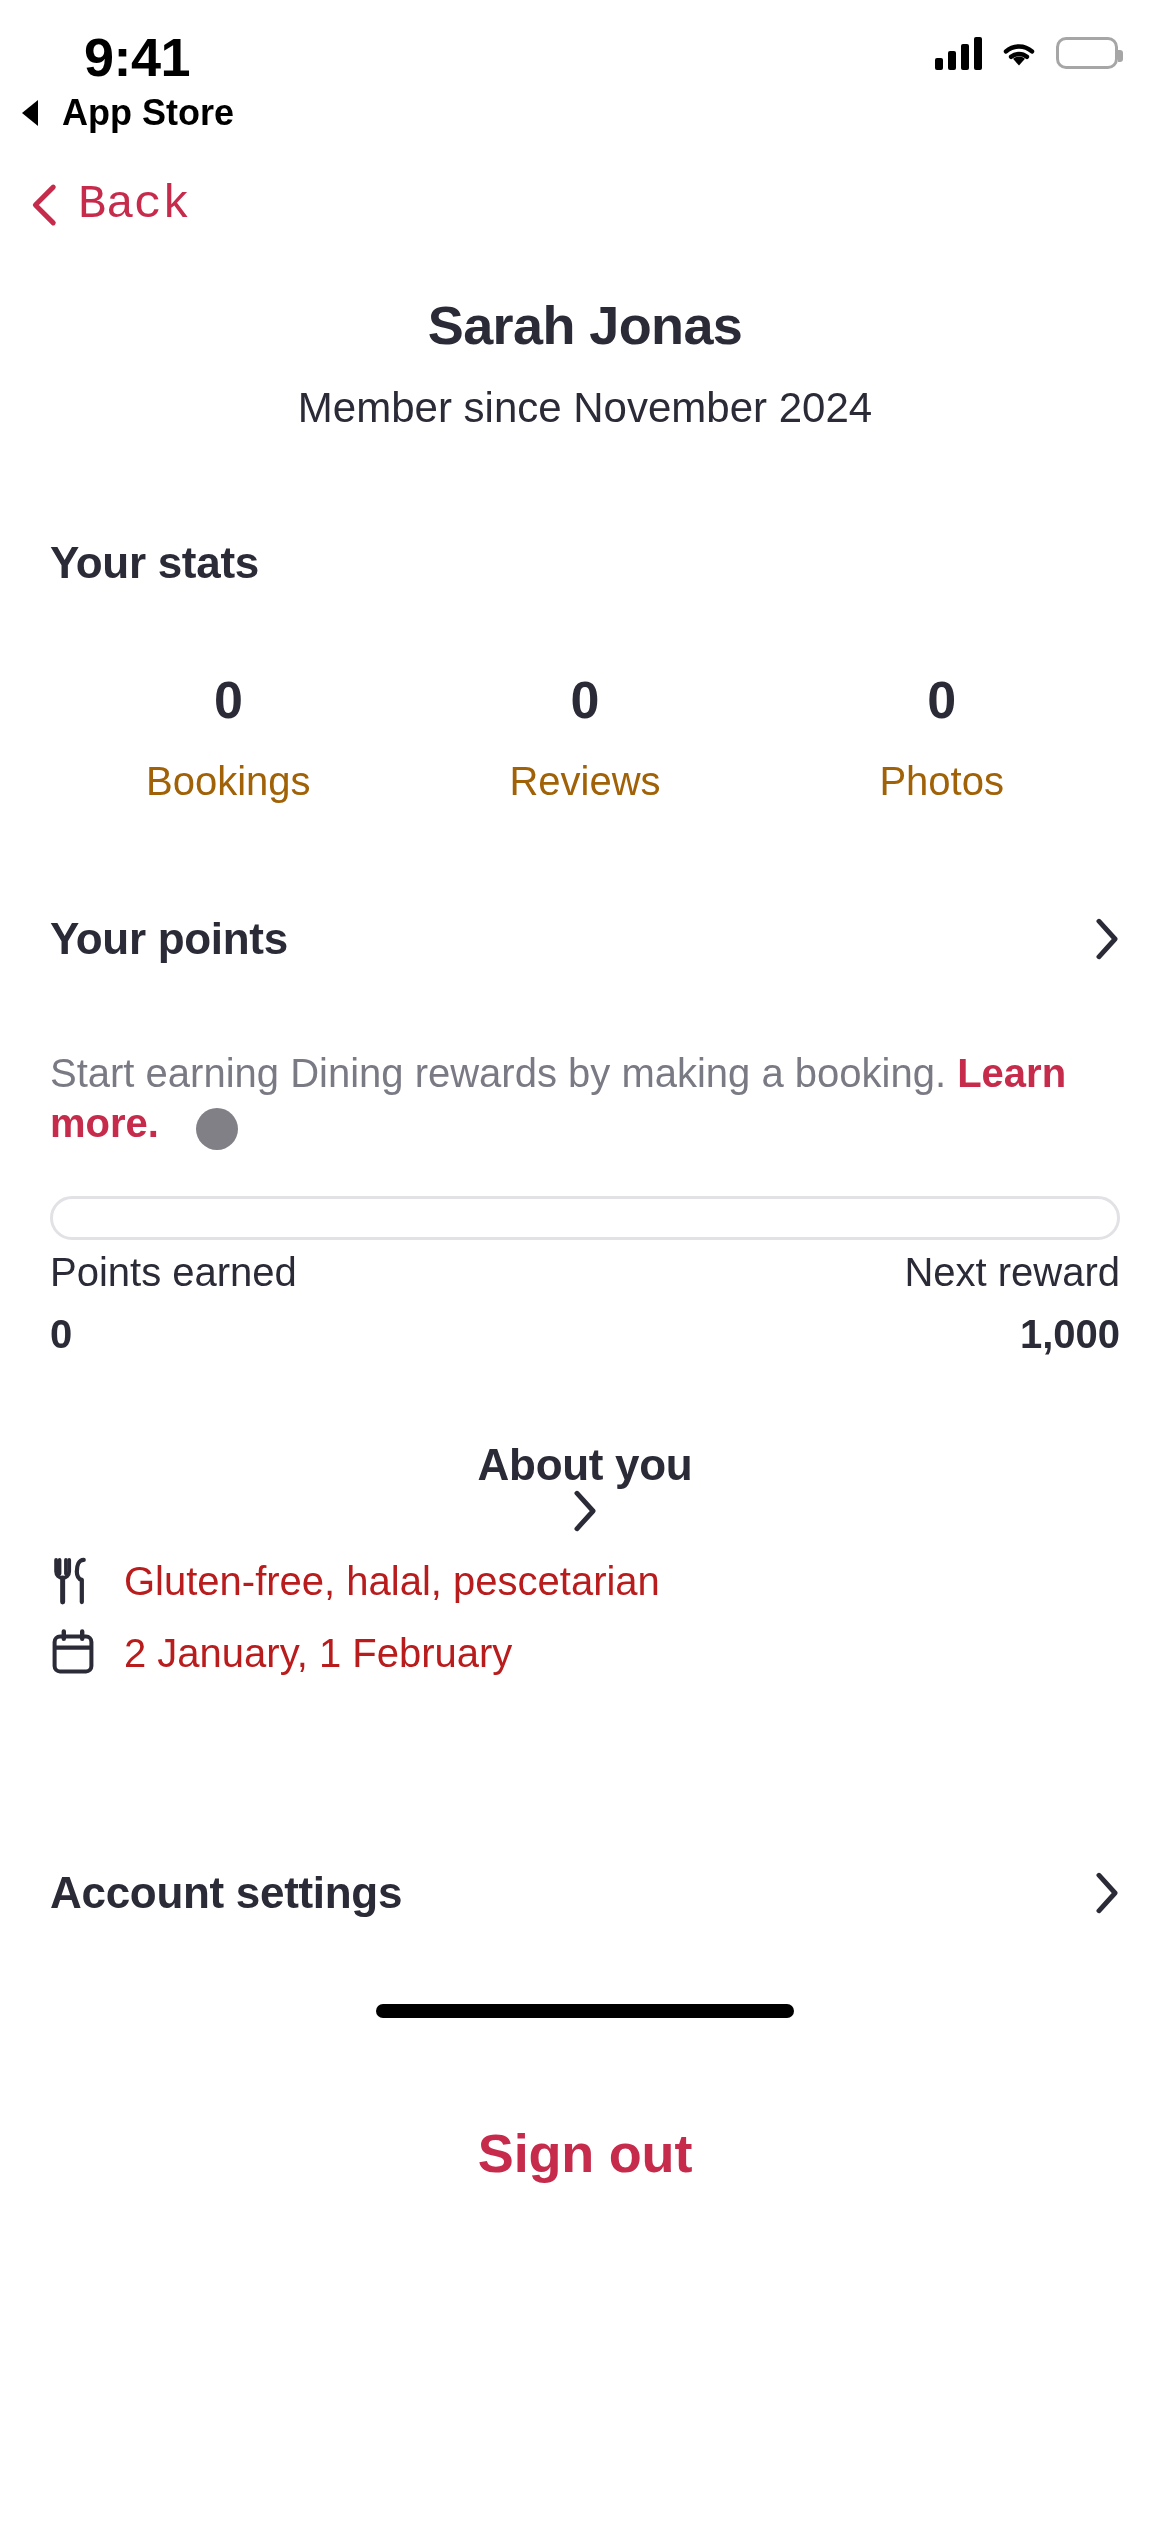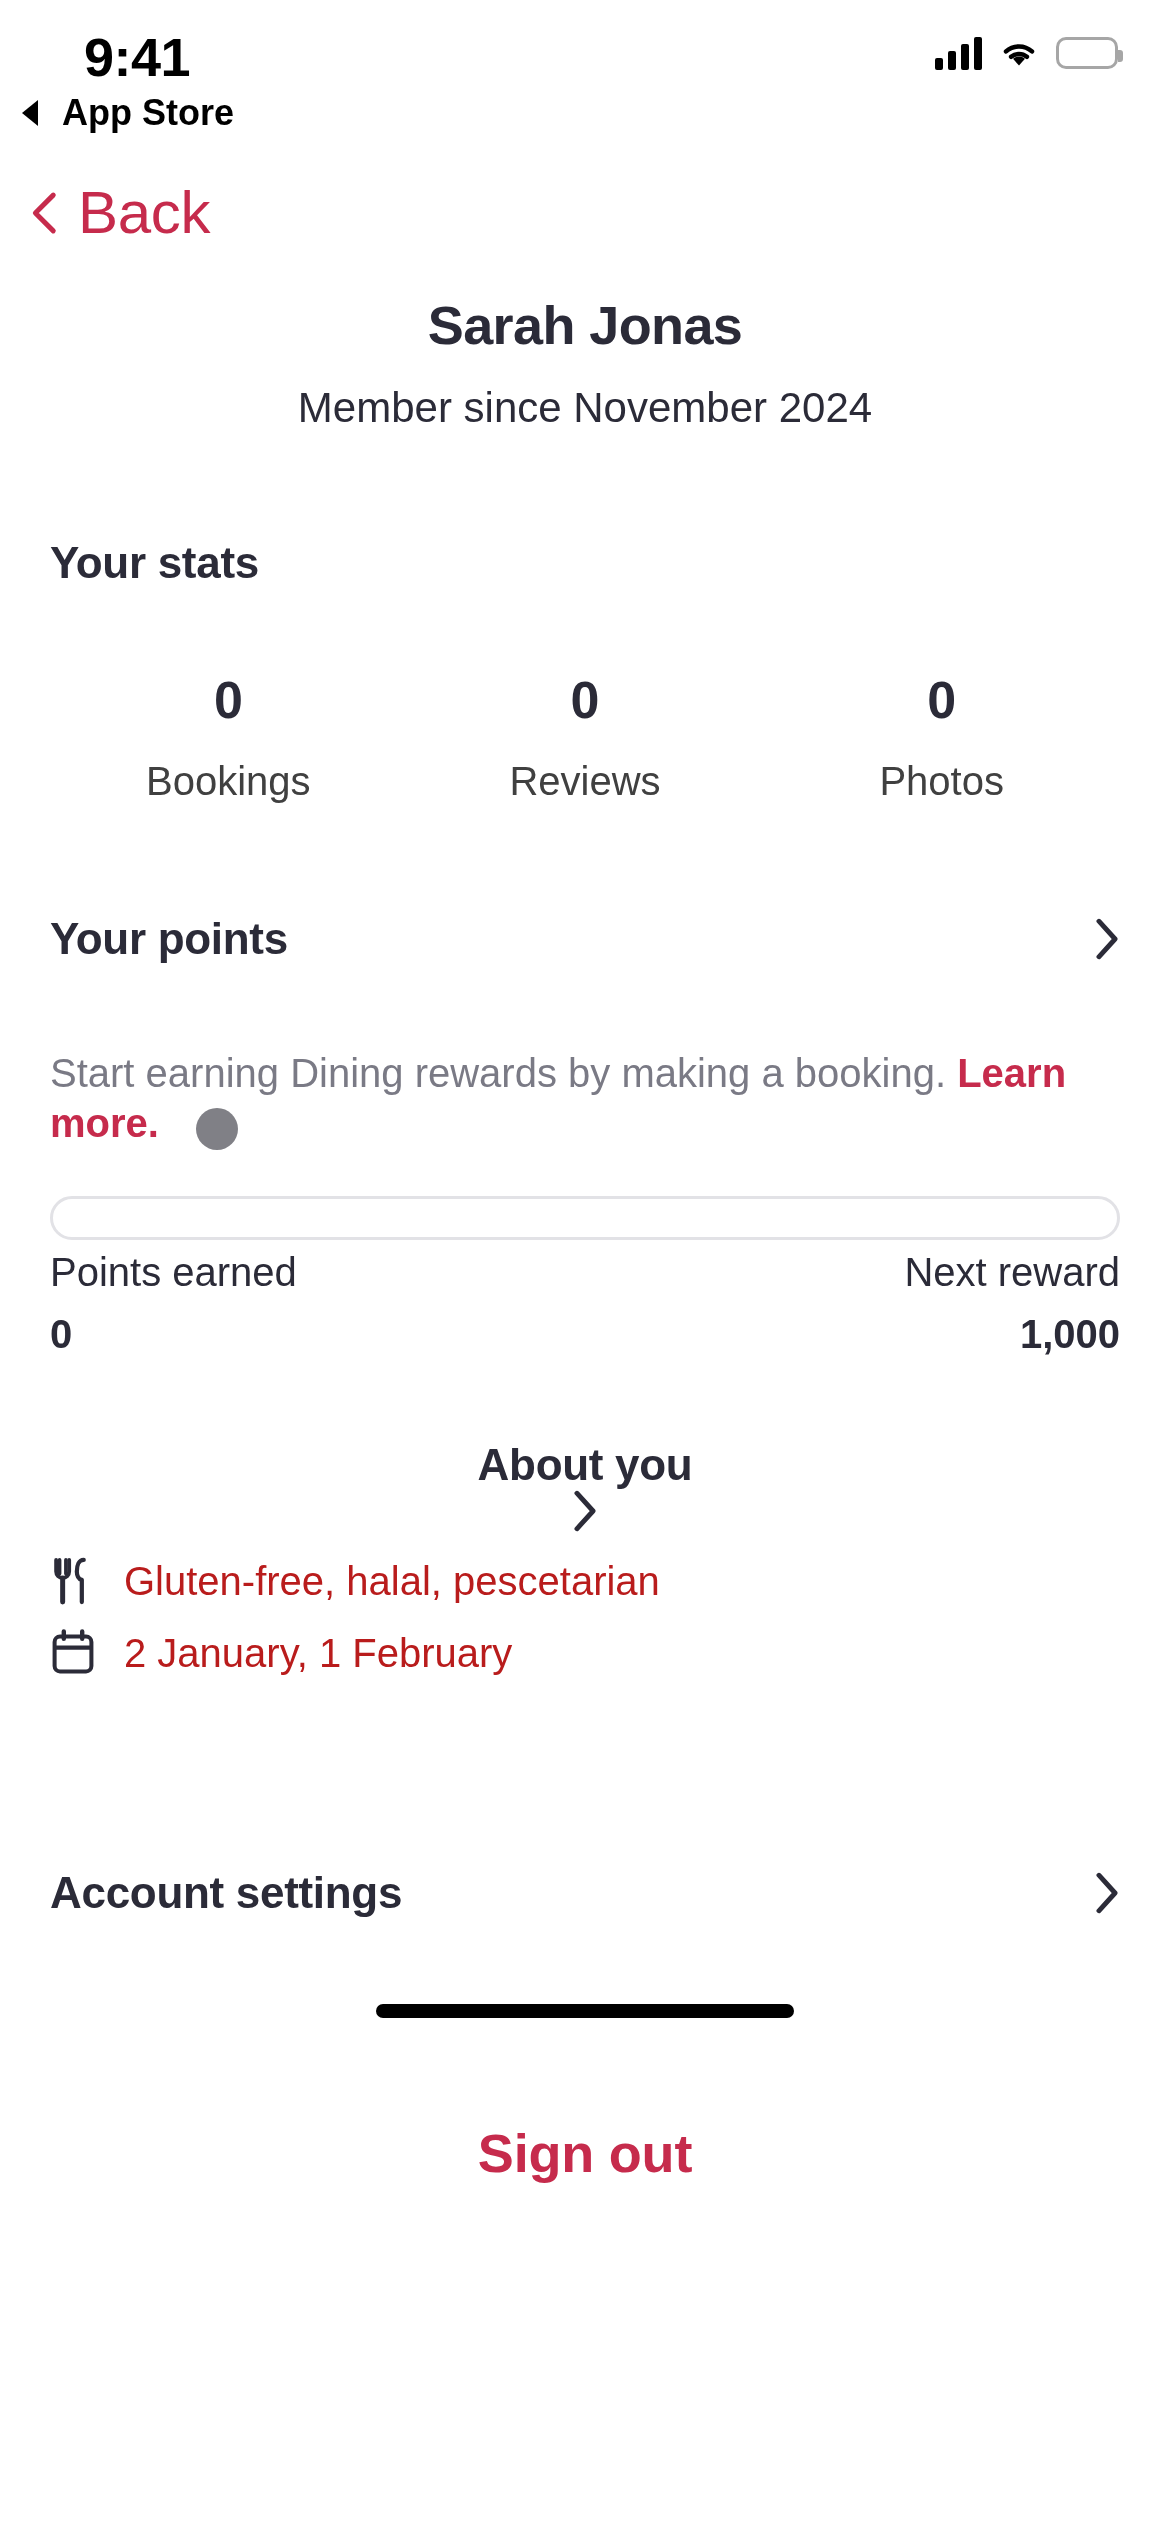--- a/index.html
+++ b/index.html
@@ -56,21 +56,21 @@
   .batt-fill { width:100%; height:100%; background:#000; border-radius:5px; }
 
   
   .nav-back {
     position:absolute; left:28px; top:178px;
     display:flex; align-items:center; gap:16px;
     cursor:pointer;
   }
   .chev-left { width:34px; height:44px; display:block; }
   .nav-back-label {
-    font-size:60px; color:#C62B4C; letter-spacing:-0.3px;
+    font-size:47px; color:#C62B4C; letter-spacing:-0.3px;font-family:Liberation Mono, monospace;
   }
 
   
   .profile-name {
     position:absolute; top:294px; left:0; width:1170px;
     text-align:center; font-size:54px; font-weight:700;
     color:#2B2B38; letter-spacing:-0.6px;
   }
   .profile-member {
     position:absolute; top:384px; left:0; width:1170px;
@@ -92,21 +92,21 @@
   .stats-title { position:absolute; left:50px; top:538px; }
   .stats-grid {
     position:absolute; left:50px; right:50px; top:672px;
     display:flex;
   }
   .stat-cell { flex:1; text-align:center; }
   .stat-value {
     font-size:52px; font-weight:700; color:#2B2B38; line-height:1.1;
   }
   .stat-label {
-    margin-top:30px; font-size:40px; color:#404040;
+    margin-top:30px; font-size:40px; color:#a16207;
   }
 
   
   .points-head { top:914px; }
   .points-desc {
     position:absolute; left:50px; right:44px; top:1048px;
     font-size:40px; color:#7A7A85; line-height:1.25;
   }
   .points-learn {
     color:#C62B4C; font-weight:700; cursor:pointer;

